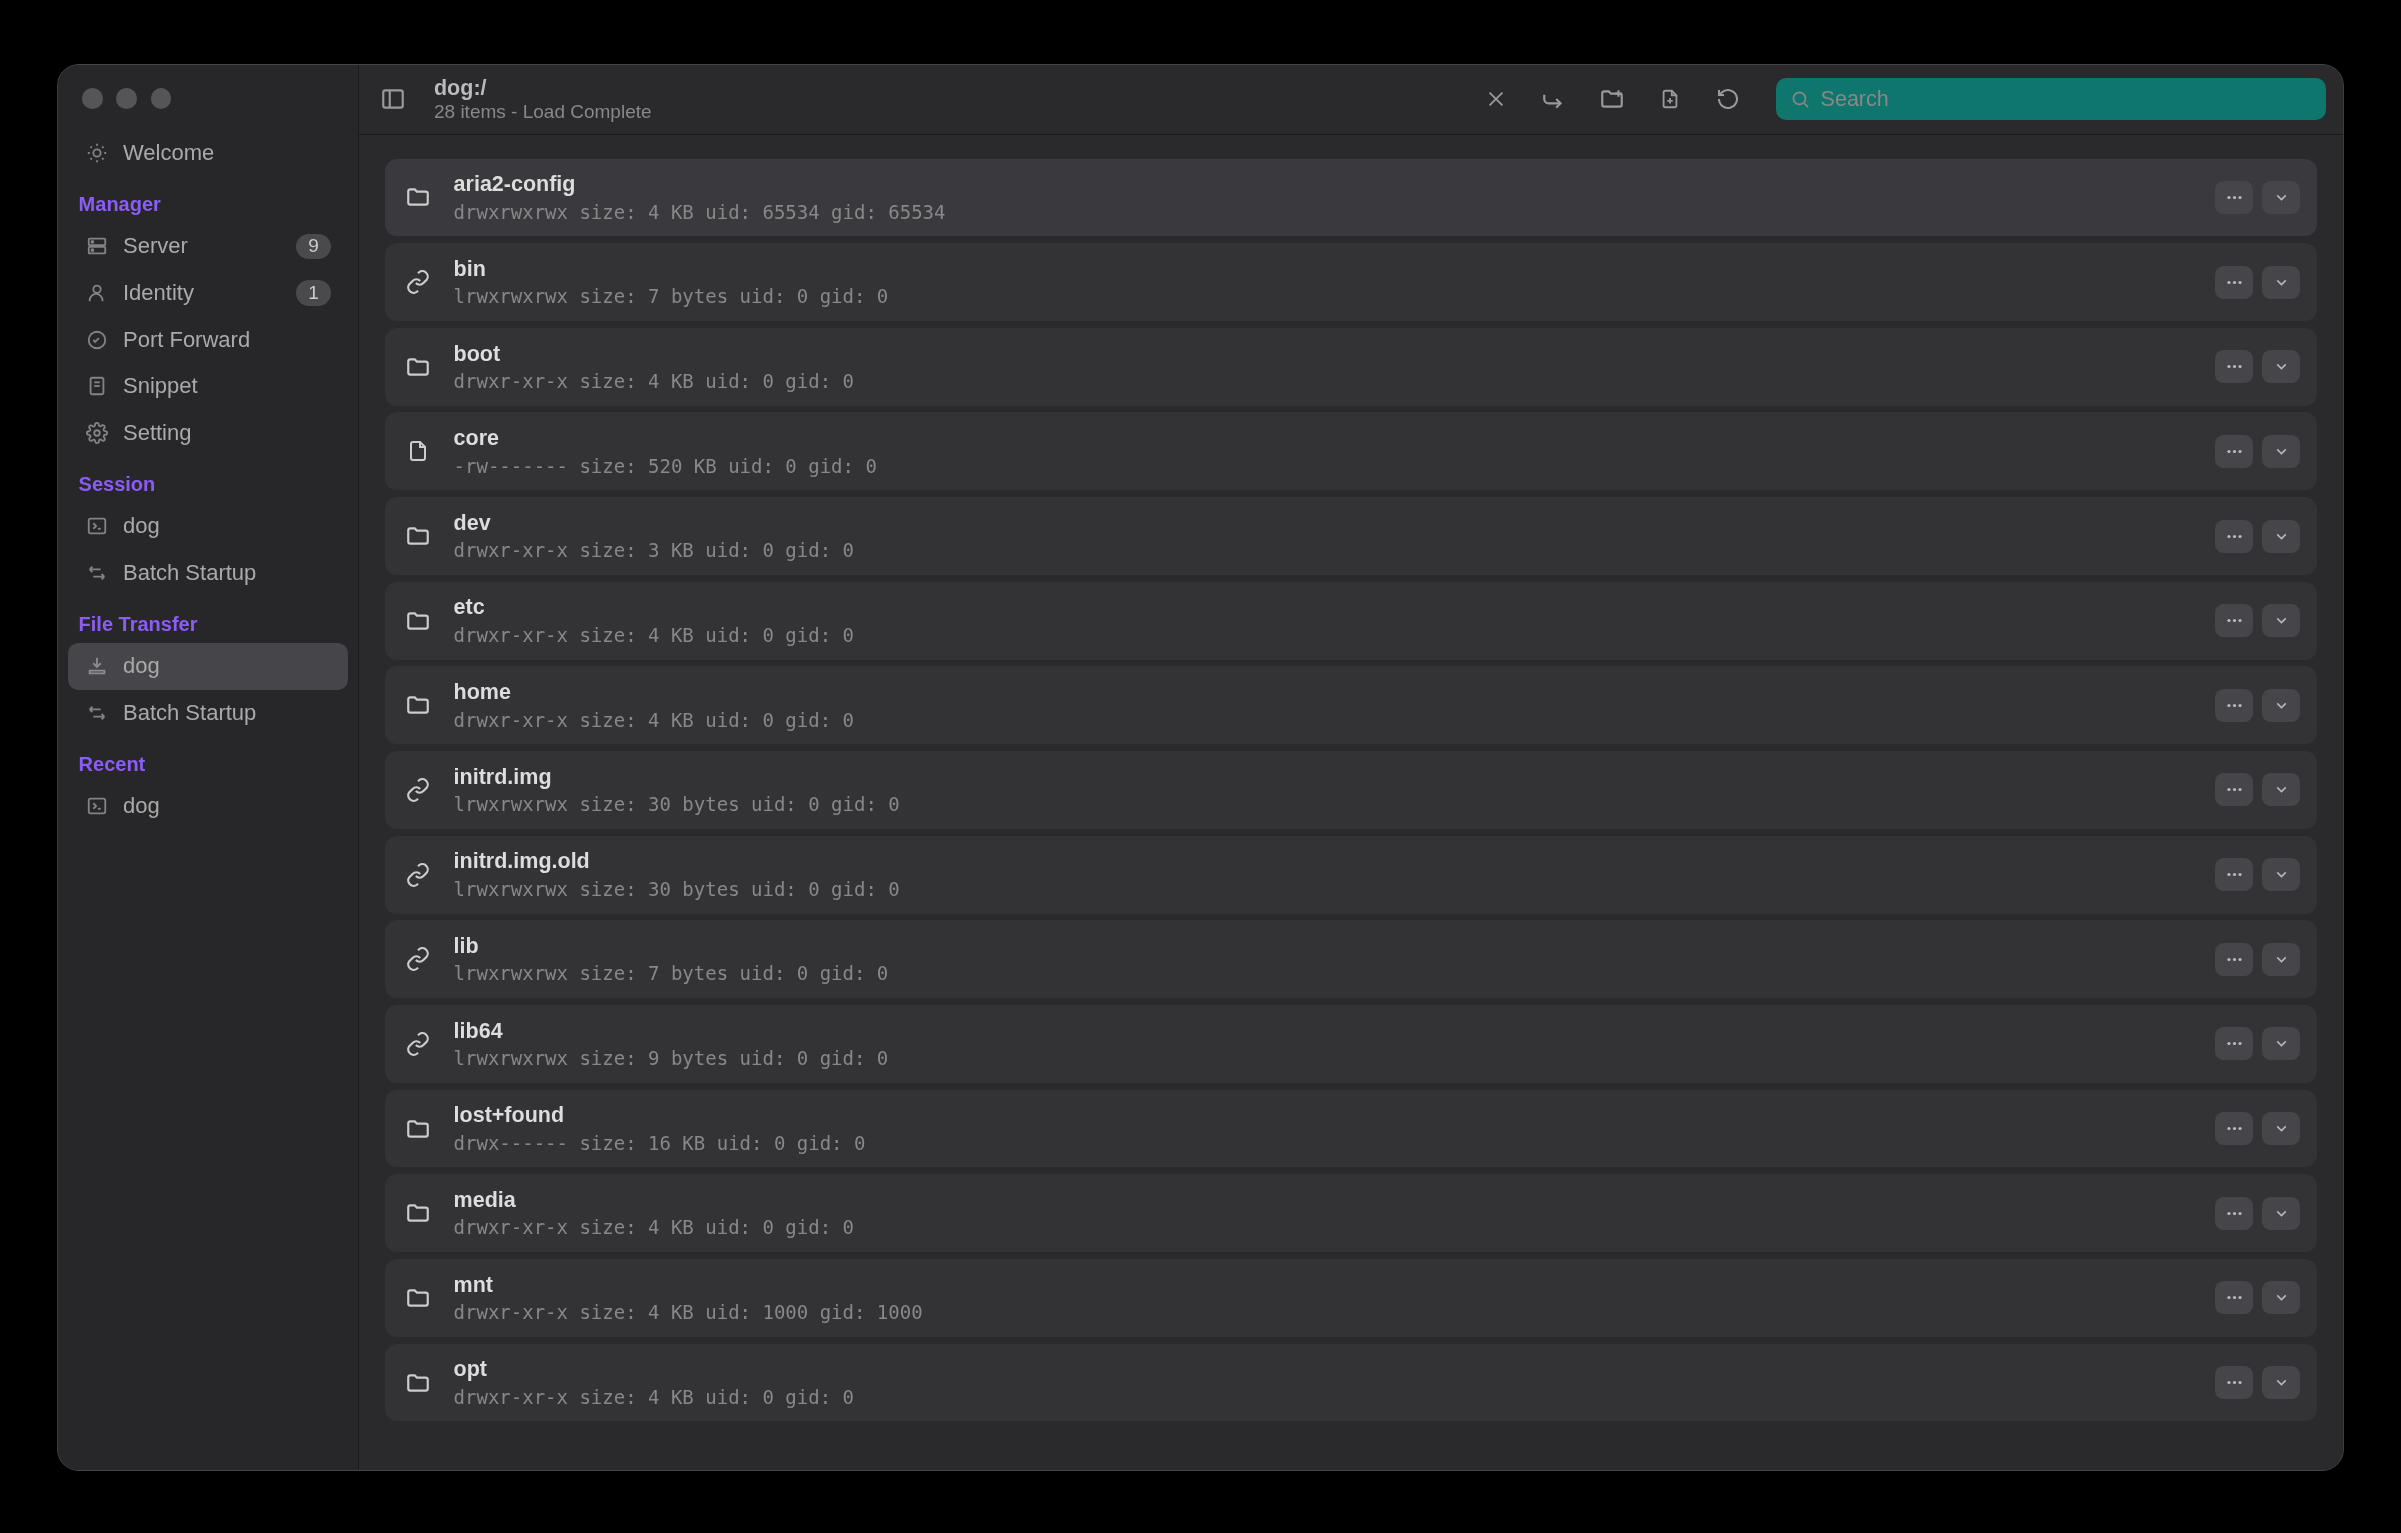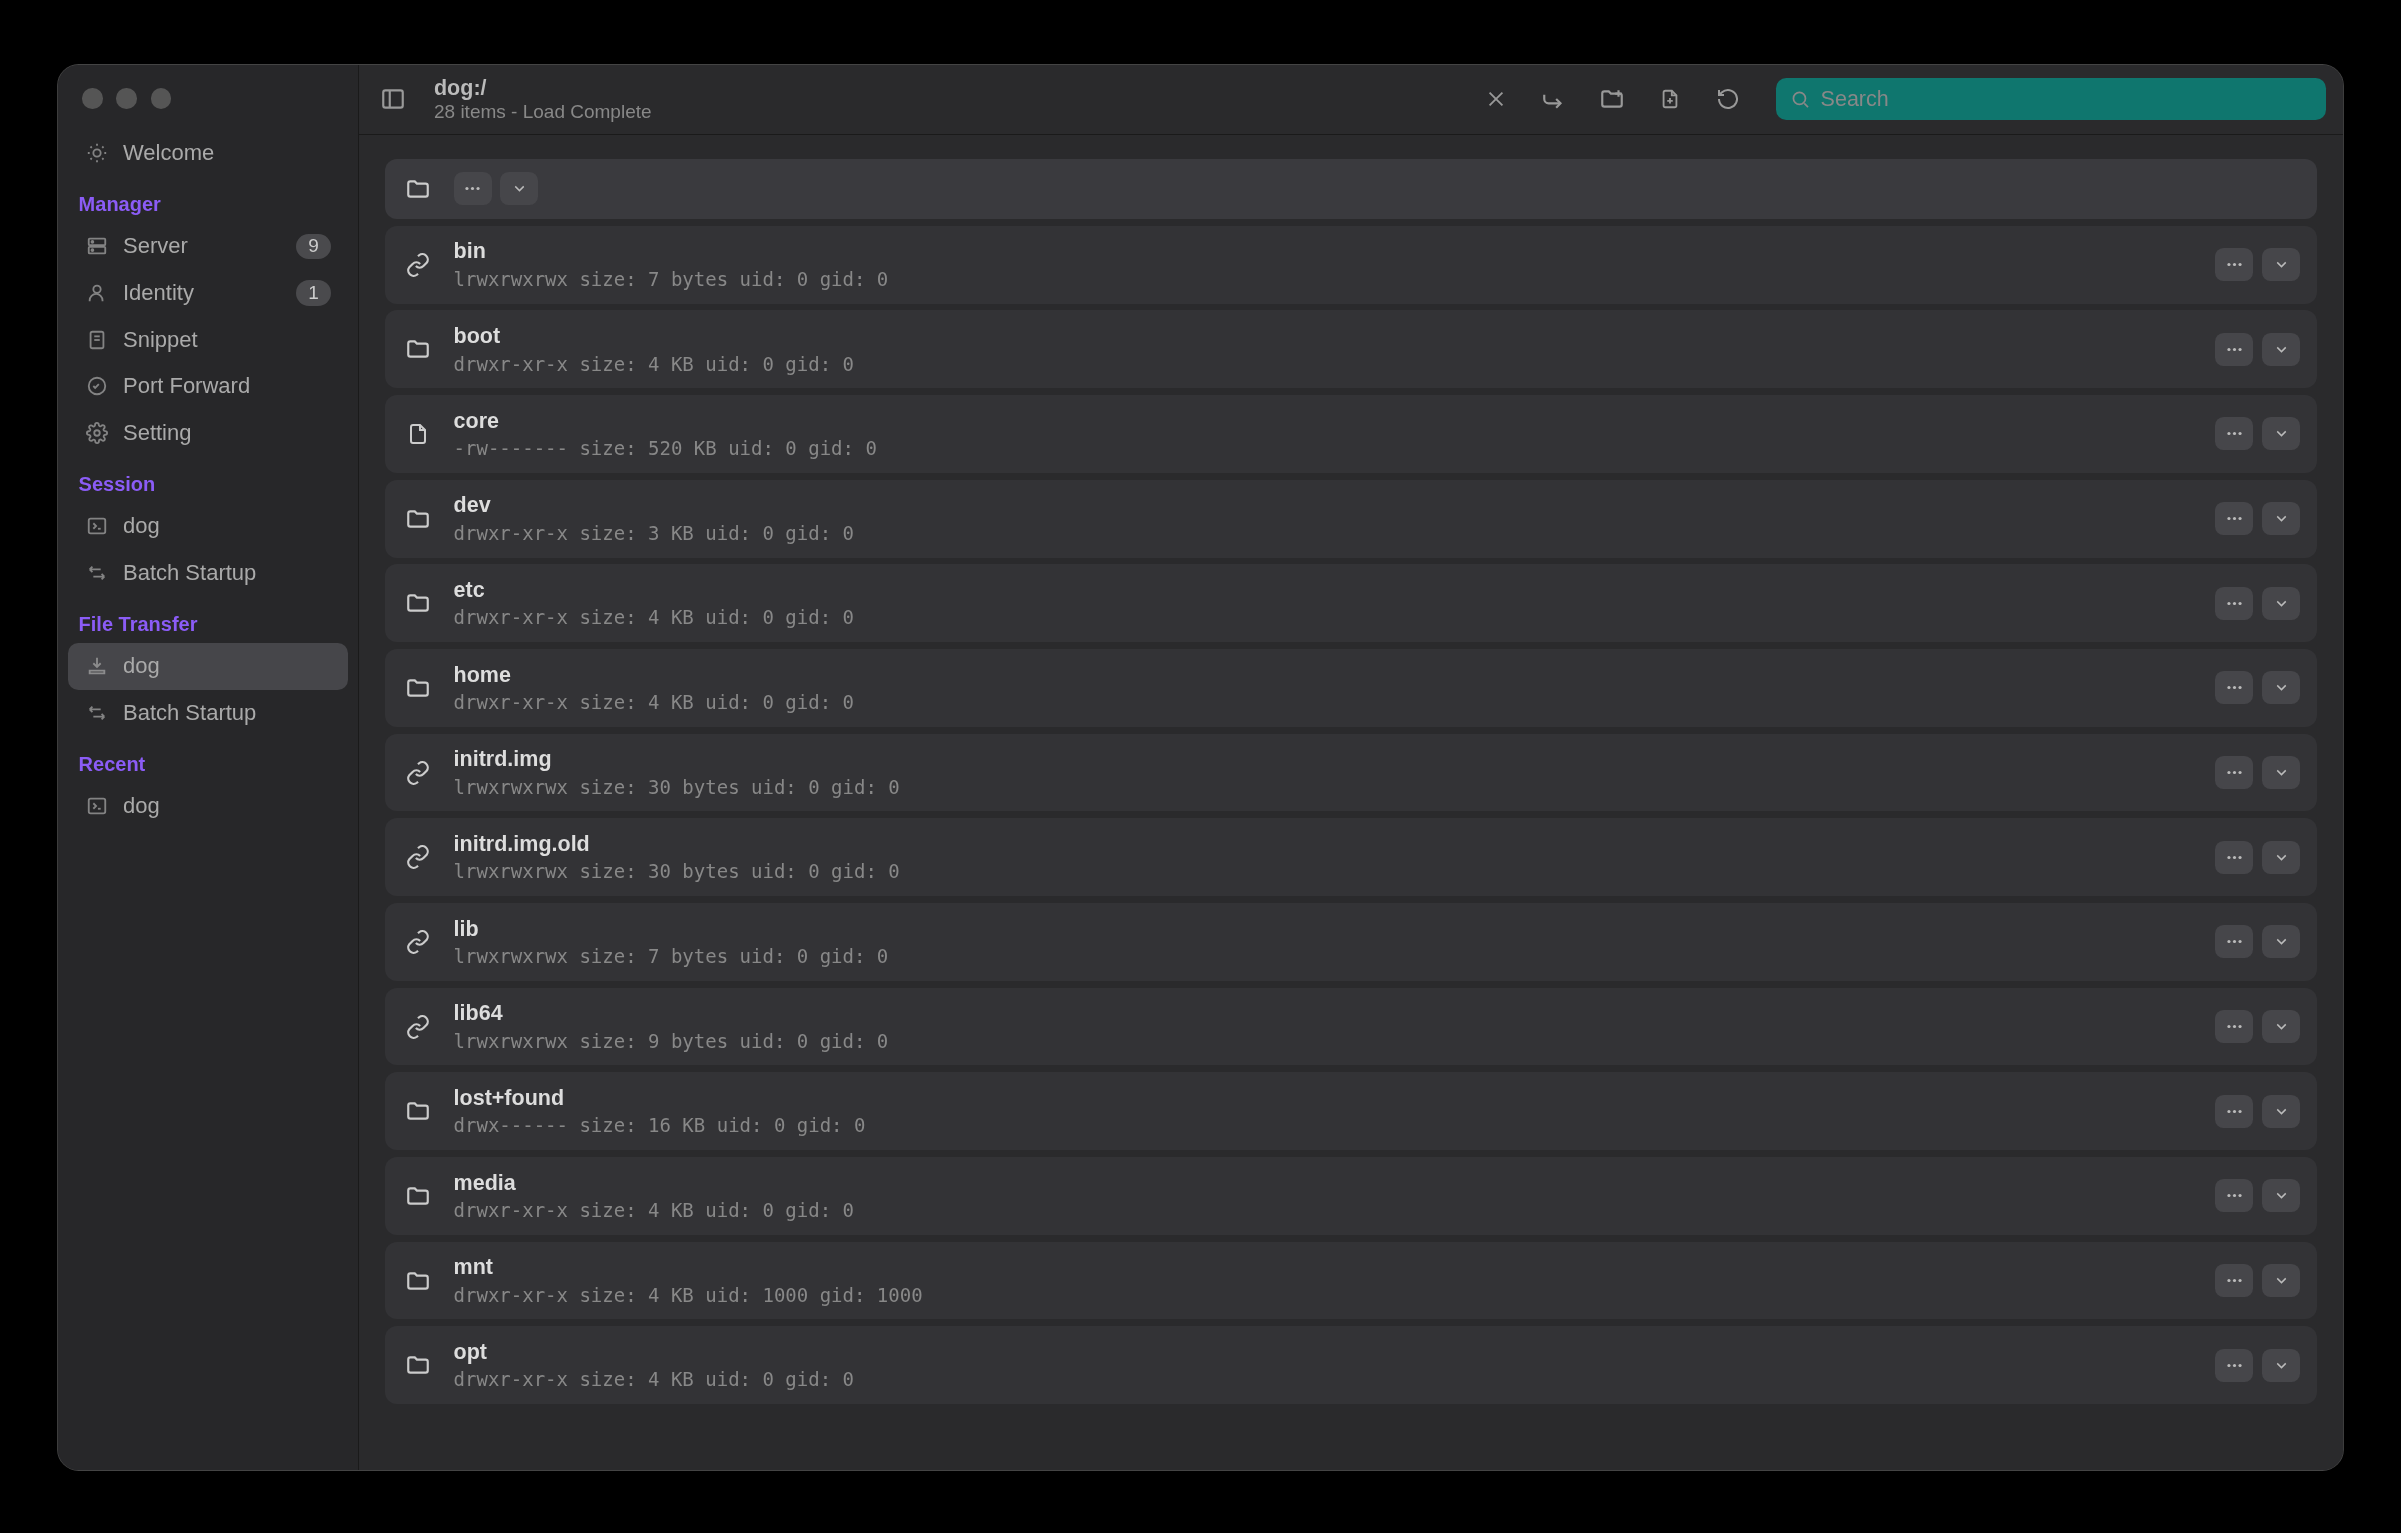--- a/index.html
+++ b/index.html
@@ -222,35 +222,35 @@
               <circle cx="12" cy="8" r="4"></circle>
               <path d="M4 21v-1a7 7 0 0 1 14 0v1"></path>
             </svg>
           </span>
           <span class="label">Identity</span>
           <span class="badge">1</span>
         </div>
         <div class="sidebar-item">
           <span class="icon">
             <svg width="22" height="22" viewBox="0 0 24 24" fill="none" stroke="currentColor" stroke-width="2">
+              <circle cx="12" cy="12" r="9"></circle>
+              <path d="M8 12l2 2 4-4"></path>
+            </svg>
+          </span>
+          <span class="label">Port Forward</span>
+        </div>
+        <div class="sidebar-item">
+          <span class="icon">
+            <svg width="22" height="22" viewBox="0 0 24 24" fill="none" stroke="currentColor" stroke-width="2">
               <rect x="5" y="3" width="14" height="18" rx="2"></rect>
               <line x1="9" y1="8" x2="15" y2="8"></line>
               <line x1="9" y1="12" x2="15" y2="12"></line>
             </svg>
           </span>
           <span class="label">Snippet</span>
-        </div>
-        <div class="sidebar-item">
-          <span class="icon">
-            <svg width="22" height="22" viewBox="0 0 24 24" fill="none" stroke="currentColor" stroke-width="2">
-              <circle cx="12" cy="12" r="9"></circle>
-              <path d="M8 12l2 2 4-4"></path>
-            </svg>
-          </span>
-          <span class="label">Port Forward</span>
         </div>
         <div class="sidebar-item">
           <span class="icon">
             <svg width="22" height="22" viewBox="0 0 24 24" fill="none" stroke="currentColor" stroke-width="2">
               <circle cx="12" cy="12" r="3"></circle>
               <path d="M19.4 15a1.7 1.7 0 0 0 .3 1.8l.1.1a2 2 0 1 1-2.8 2.8l-.1-.1a1.7 1.7 0 0 0-1.8-.3 1.7 1.7 0 0 0-1 1.5V21a2 2 0 1 1-4 0v-.1a1.7 1.7 0 0 0-1-1.5 1.7 1.7 0 0 0-1.8.3l-.1.1a2 2 0 1 1-2.8-2.8l.1-.1a1.7 1.7 0 0 0 .3-1.8 1.7 1.7 0 0 0-1.5-1H3a2 2 0 1 1 0-4h.1a1.7 1.7 0 0 0 1.5-1 1.7 1.7 0 0 0-.3-1.8l-.1-.1a2 2 0 1 1 2.8-2.8l.1.1a1.7 1.7 0 0 0 1.8.3h0a1.7 1.7 0 0 0 1-1.5V3a2 2 0 1 1 4 0v.1a1.7 1.7 0 0 0 1 1.5 1.7 1.7 0 0 0 1.8-.3l.1-.1a2 2 0 1 1 2.8 2.8l-.1.1a1.7 1.7 0 0 0-.3 1.8v0a1.7 1.7 0 0 0 1.5 1H21a2 2 0 1 1 0 4h-.1a1.7 1.7 0 0 0-1.5 1z"></path>
             </svg>
           </span>
           <span class="label">Setting</span>
         </div>
@@ -373,20 +373,24 @@
       </div>
     </div>
 
     <div class="file-list" id="file-list">
         <div class="file-row hover">
           <div class="file-icon">
             <svg width="26" height="26" viewBox="0 0 24 24" fill="none" stroke="currentColor" stroke-width="2">
               <path d="M3 7a2 2 0 0 1 2-2h4l2 2h8a2 2 0 0 1 2 2v8a2 2 0 0 1-2 2H5a2 2 0 0 1-2-2z"></path>
             </svg>
           </div>
+          <div class="file-info">
+            <div class="file-name">aria2-config</div>
+            <div class="file-meta">drwxrwxrwx size: 4 KB uid: 65534 gid: 65534</div>
+          </div>
           <div class="file-actions">
             <div class="action-btn">
               <svg width="19" height="19" viewBox="0 0 24 24" fill="currentColor">
                 <circle cx="5" cy="12" r="2"></circle>
                 <circle cx="12" cy="12" r="2"></circle>
                 <circle cx="19" cy="12" r="2"></circle>
               </svg>
             </div>
             <div class="action-btn">
               <svg width="17" height="17" viewBox="0 0 24 24" fill="none" stroke="currentColor" stroke-width="2">

